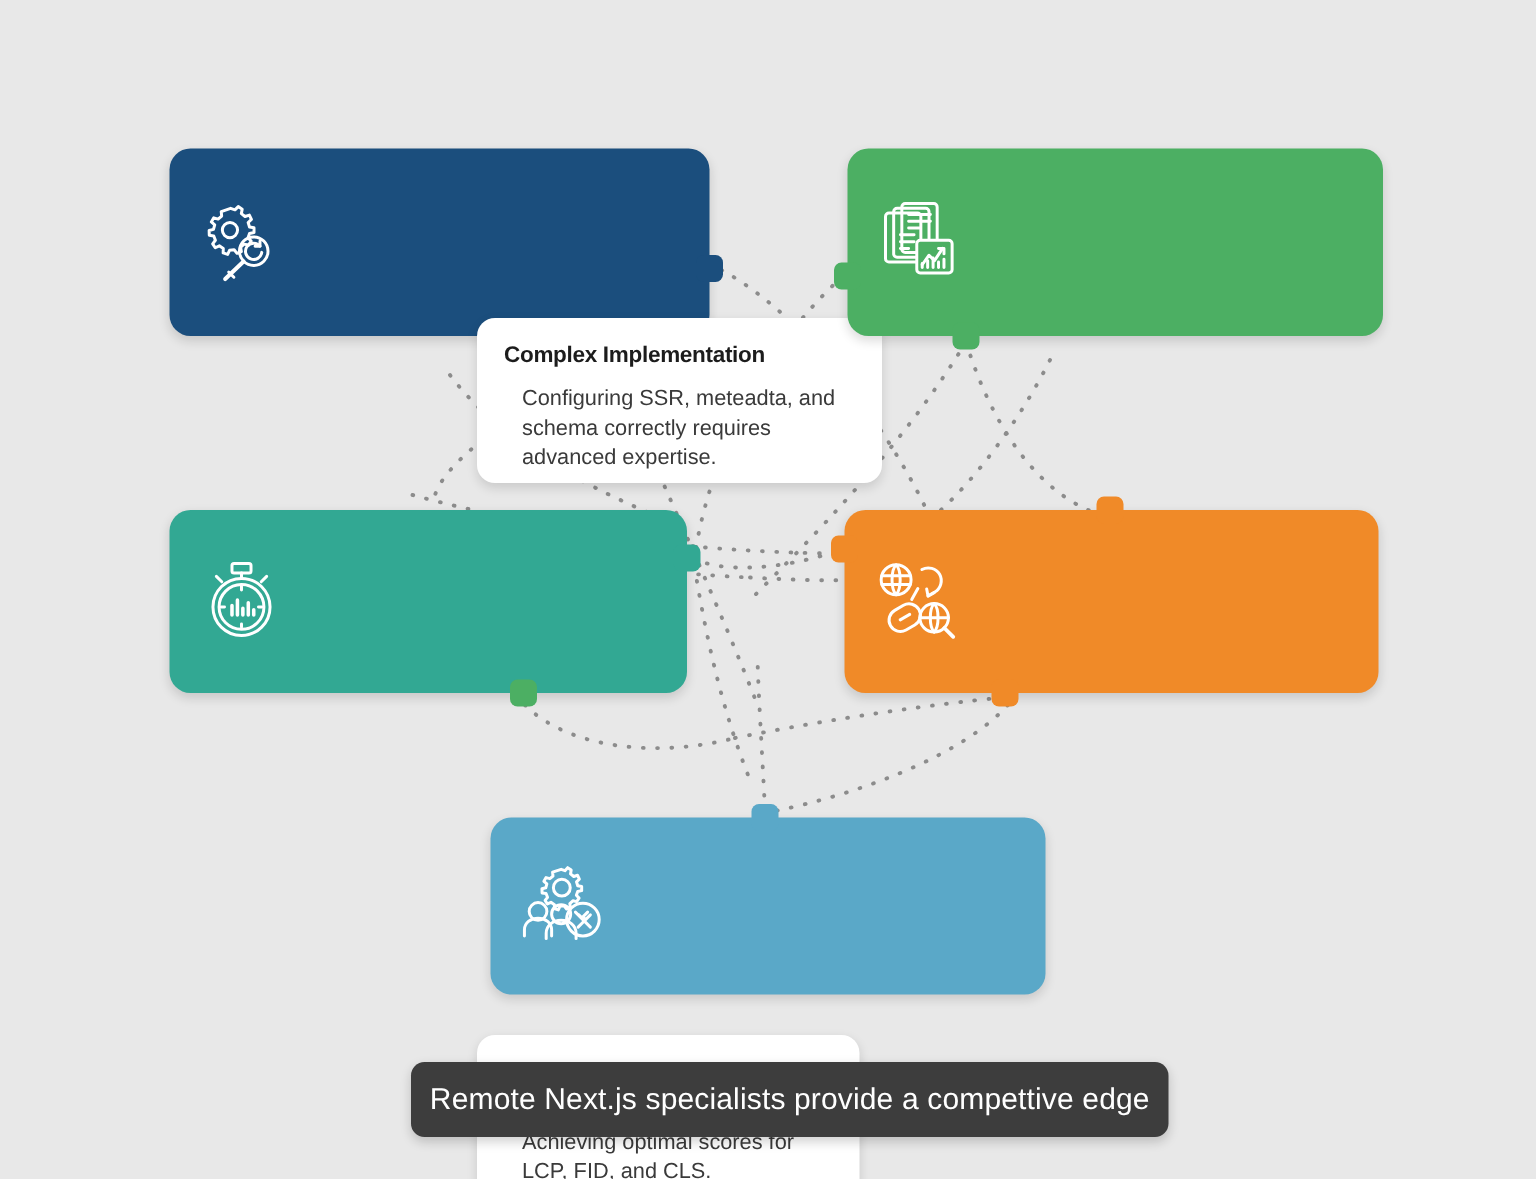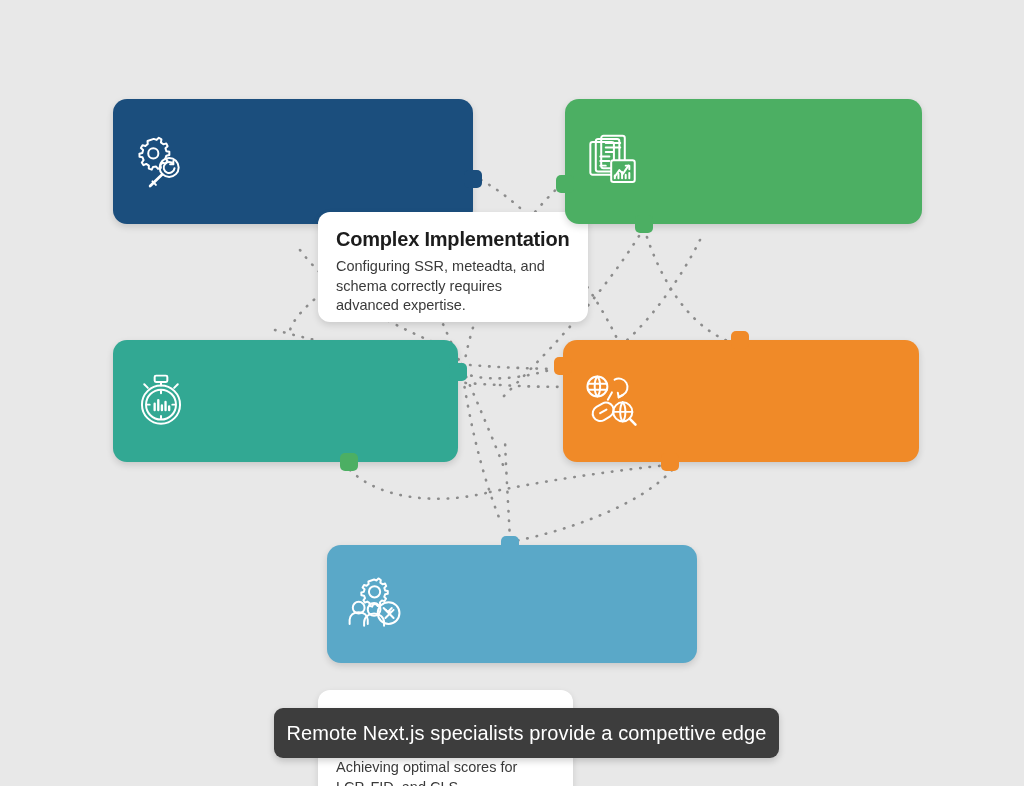--- a/index.html
+++ b/index.html
@@ -56,32 +56,32 @@
   .panel {
     position: absolute;
     background: #ffffff;
     border-radius: 12px;
     box-shadow: 0 3px 7px rgba(0,0,0,0.13);
     box-sizing: border-box;
     padding: 16px 18px 14px 18px;
     overflow: hidden;
   }
   .panel .title {
-    font-size: 20px;
+    font-size: 15px;
     font-weight: bold;
     color: #1c1c1c;
     line-height: 1.16;
     letter-spacing: -0.2px;
     margin: 0 0 6px 0;
   }
   .panel .desc {
     font-size: 14.5px;
     color: #3a3a3a;
     line-height: 1.34;
-    margin: 0;
+    margin: 12px;
     white-space: pre-line;
   }
 
   
   #card-complex        { left: 113px; top: 99px;  width: 360px; height: 125px; }
   #card-complex .panel { left: 205px; top: 113px; width: 270px; height: 110px; }
 
   #card-scaling        { left: 565px; top: 99px;  width: 357px; height: 125px; }
 
   #card-vitals         { left: 113px; top: 340px; width: 345px; height: 122px; }

